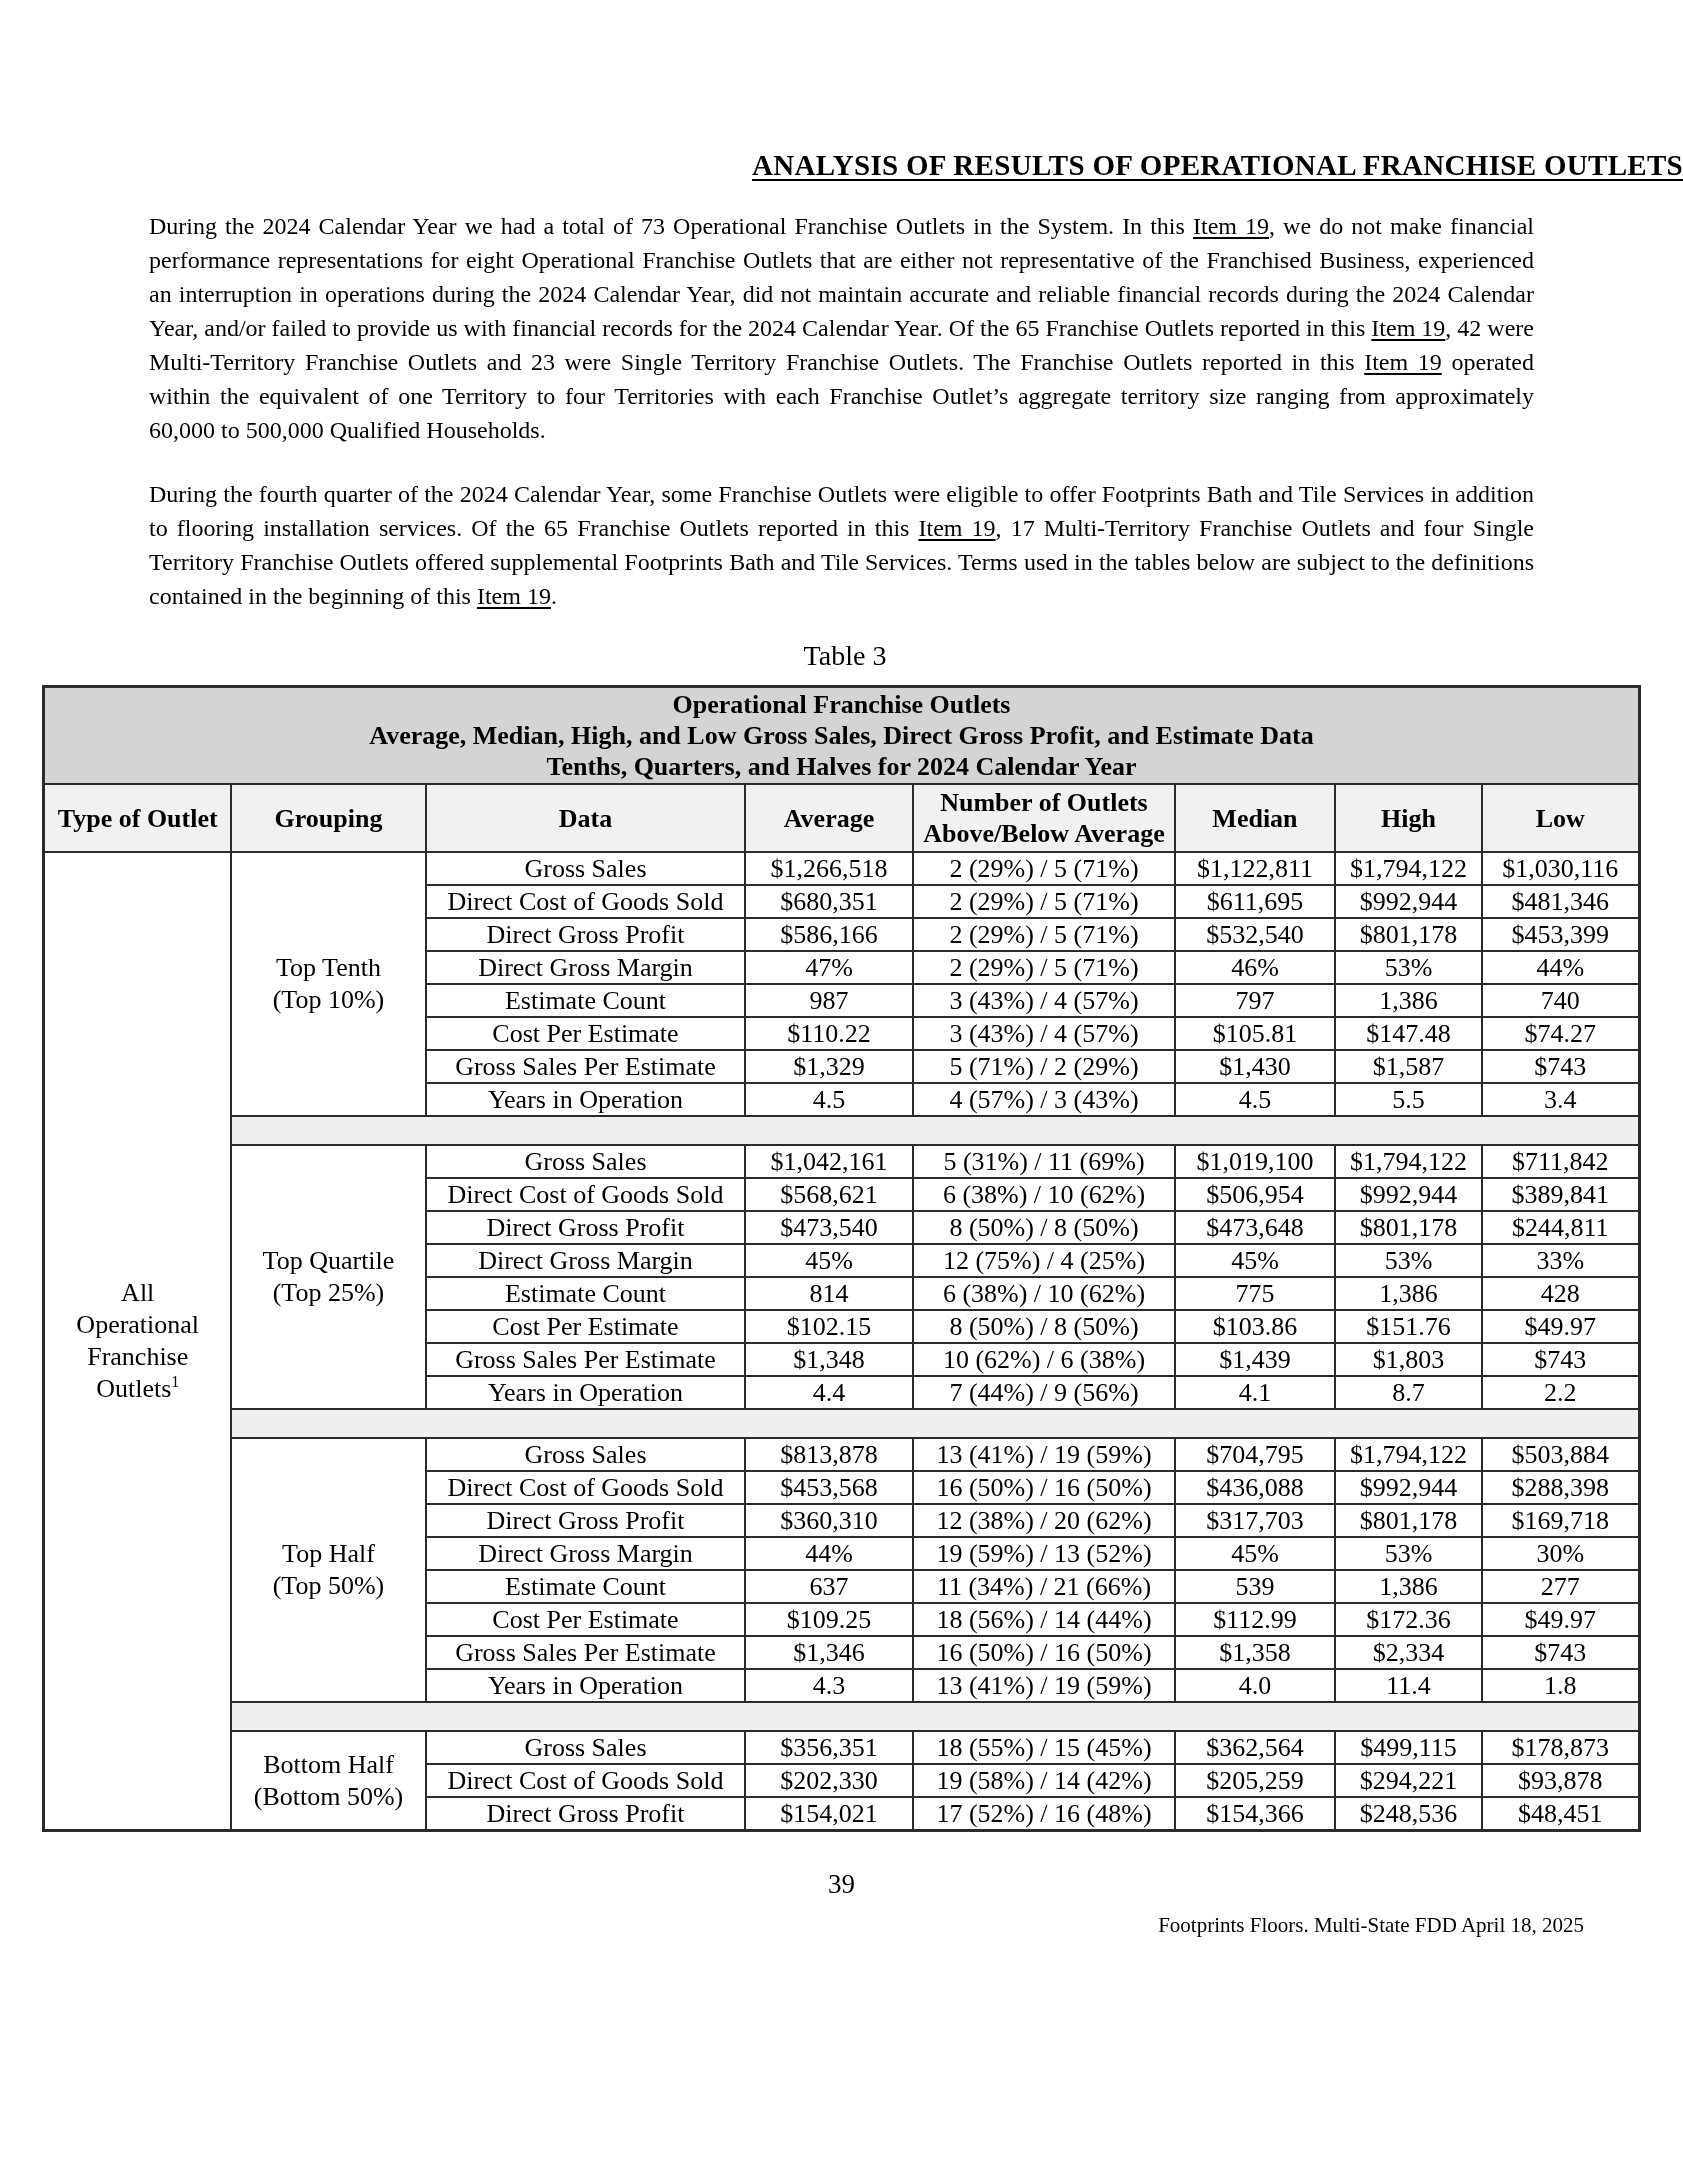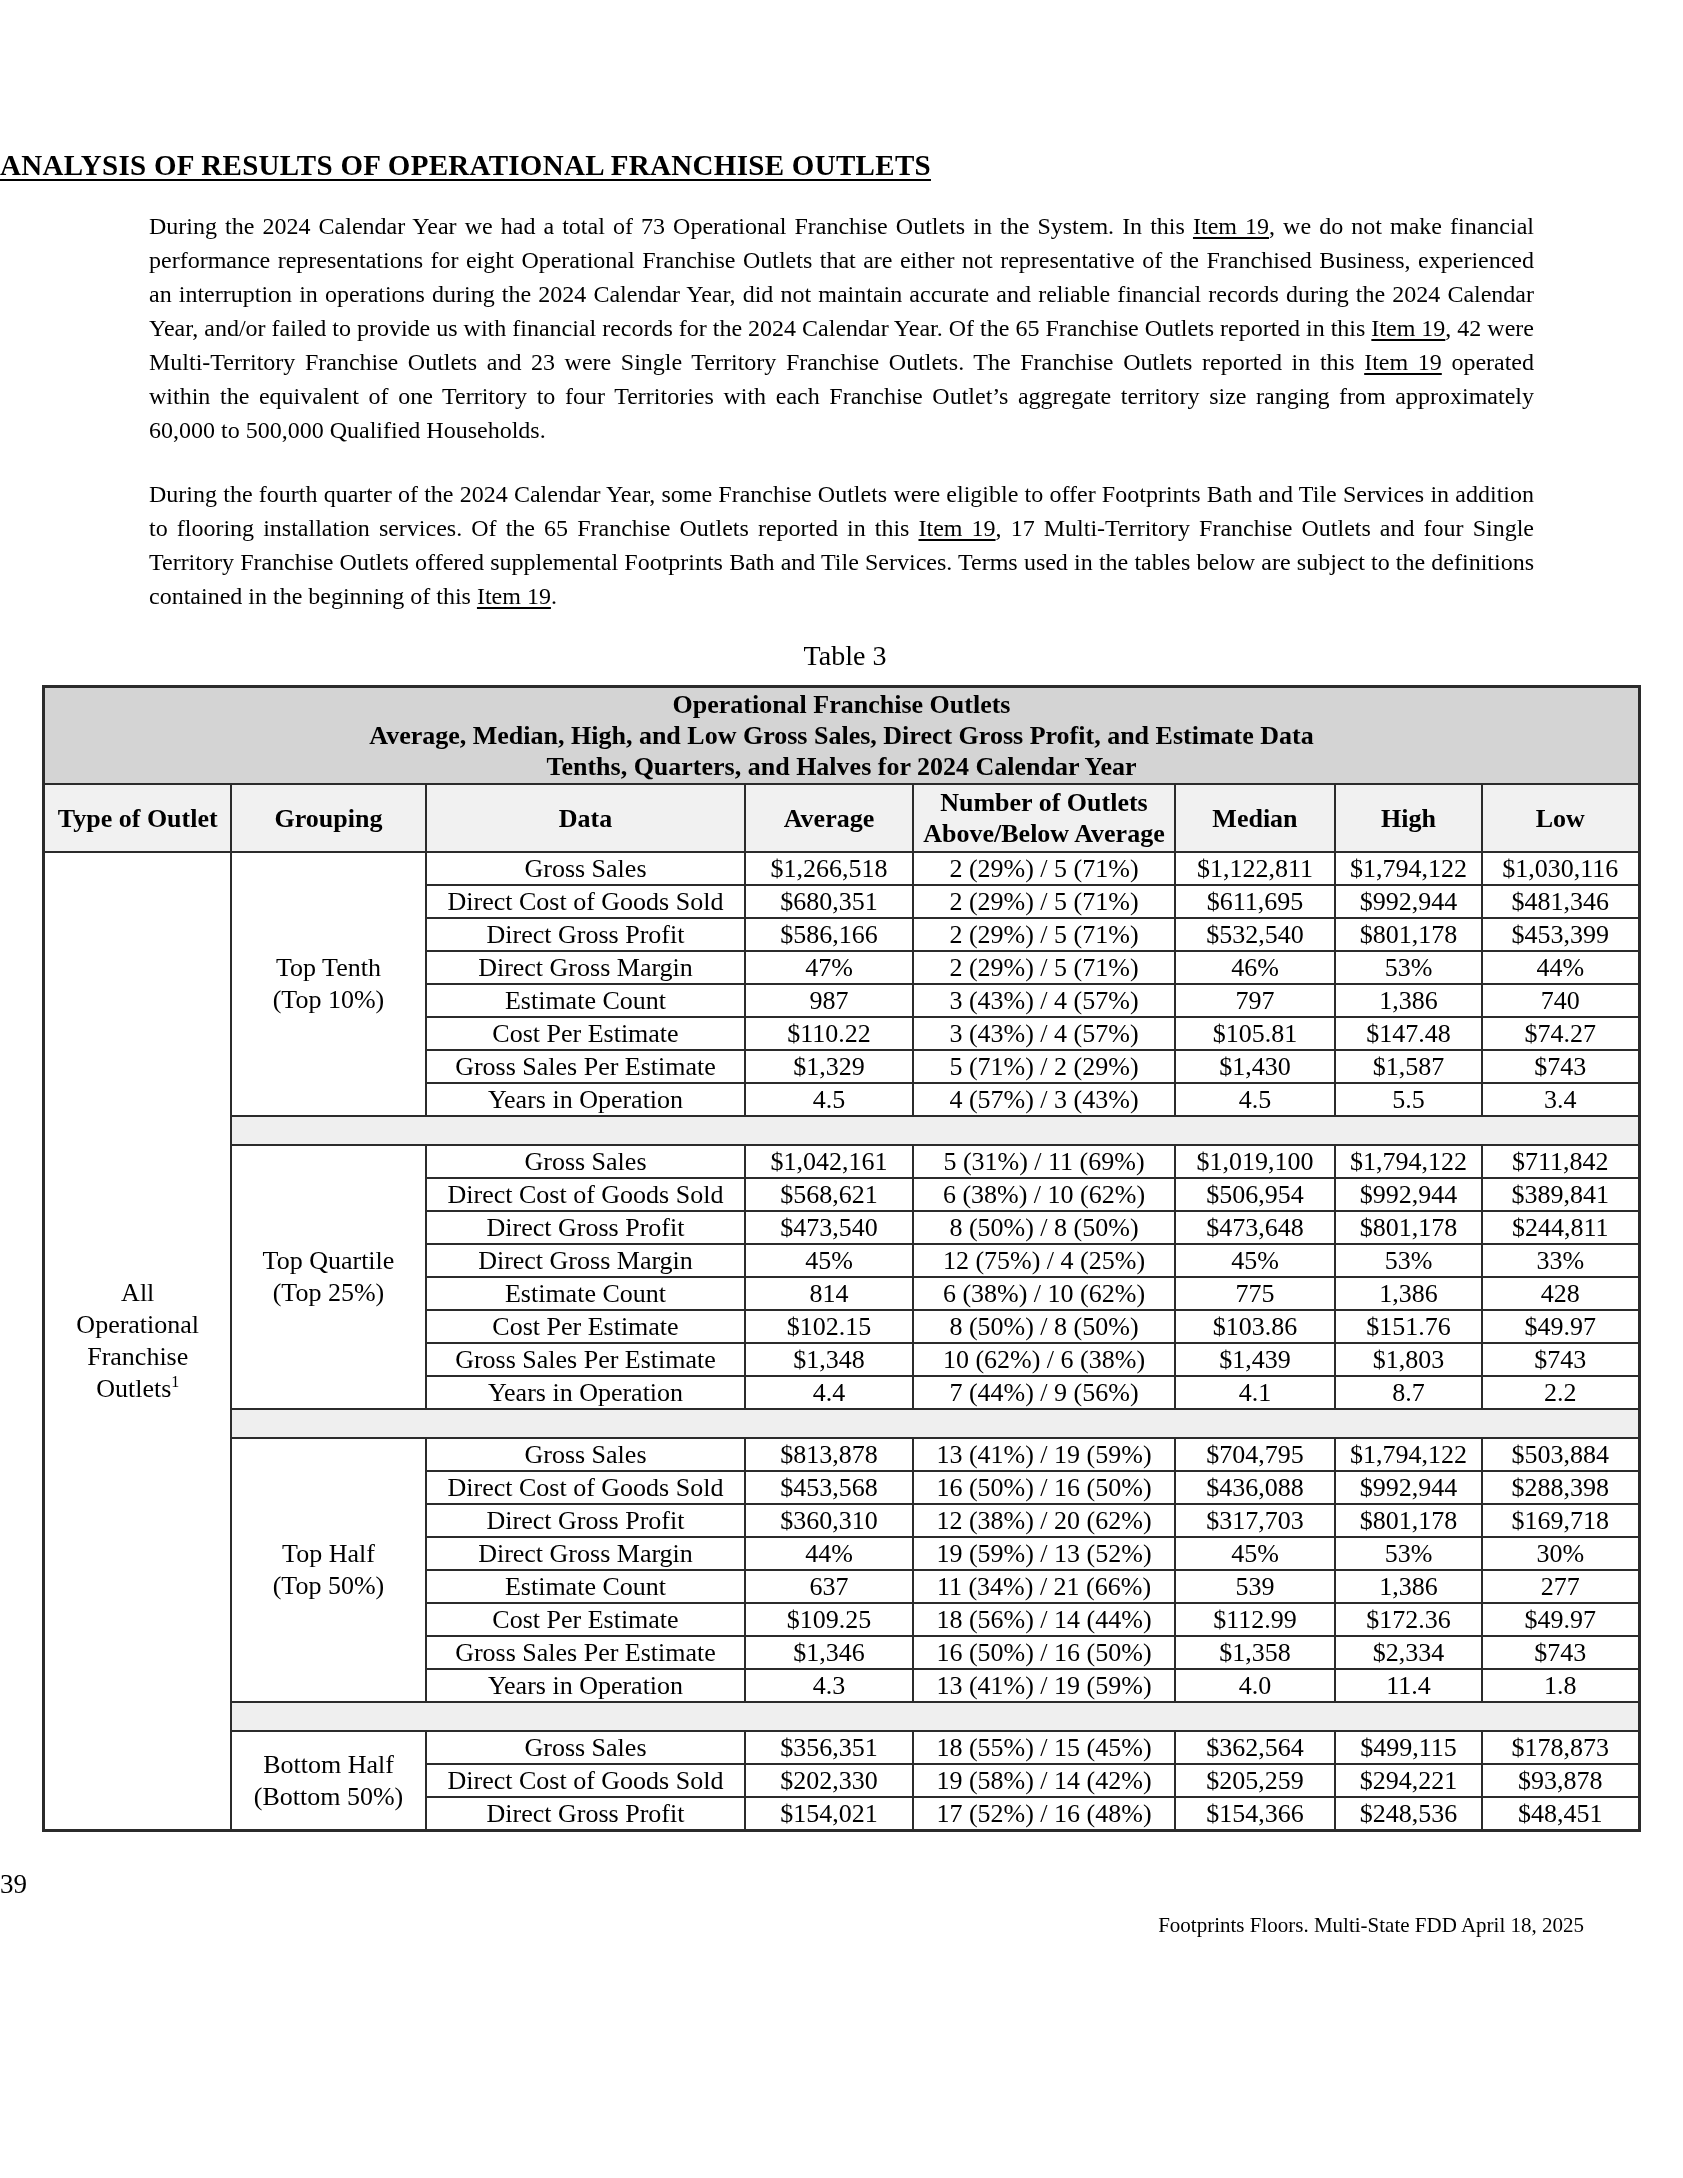--- a/index.html
+++ b/index.html
@@ -6,21 +6,21 @@
     --band-bg:#d4d4d4; --header-bg:#f1f1f1; --spacer-bg:#efefef;
     --border:#2b2b2b; --text:#000000; --page-bg:#ffffff;
   }
   html,body{margin:0;padding:0;background:#888;}
   .page{
     width:1683px;height:2178px;background:var(--page-bg);color:var(--text);
     font-family:"Liberation Serif","DejaVu Serif",serif;
     position:relative;box-sizing:border-box;padding-top:147px;overflow:hidden;
   }
   .doc-title{
-    text-align:left;font-size:29px;font-weight:bold;line-height:36px;letter-spacing:0.3px;
+    text-align:right;font-size:29px;font-weight:bold;line-height:36px;letter-spacing:0.3px;
   }
   .doc-title .u-title{text-decoration:underline;text-decoration-thickness:2px;text-underline-offset:4px;}
   .para{
     margin:26px 149px 0 149px;font-size:24px;line-height:34px;text-align:justify;
   }
   .para + .para{margin-top:30px;}
   .u{text-decoration:underline;text-underline-offset:3px;}
   .table-label{margin-top:26px;text-align:center;font-size:28px;line-height:34px;margin-left:7px;}
   table.fdd{
     border-collapse:collapse;margin:12px auto 0 auto;table-layout:fixed;width:1596px;
@@ -34,21 +34,21 @@
     background:var(--band-bg);font-weight:bold;font-size:26px;line-height:31px;padding:1px 4px;
   }
   th.colhead{
     background:var(--header-bg);font-weight:bold;font-size:26px;line-height:31px;padding:2px 8px;
   }
   td.data-cell{font-size:26px;line-height:31px;height:31px;padding:0 6px;white-space:nowrap;}
   td.group-cell{font-size:26px;line-height:32px;padding:0 6px;background:#fff;}
   td.type-cell{font-size:26px;line-height:32px;padding:0 8px;background:#fff;}
   td.type-cell sup{font-size:16px;line-height:0;}
   tr.spacer td{background:var(--spacer-bg);height:27px;padding:0;}
-  .page-number{margin-top:36px;text-align:left;font-size:27px;line-height:32px;}
+  .page-number{margin-top:36px;text-align:center;font-size:27px;line-height:32px;}
   .doc-footer{margin-top:12px;text-align:right;font-size:21px;line-height:26px;padding-right:99px;}
 </style>
 </head>
 <body>
 
 <div class="page">
 
   <div class="doc-title"><span class="u-title">ANALYSIS OF RESULTS OF OPERATIONAL FRANCHISE OUTLETS</span></div>
 
   <div id="paragraphs">

